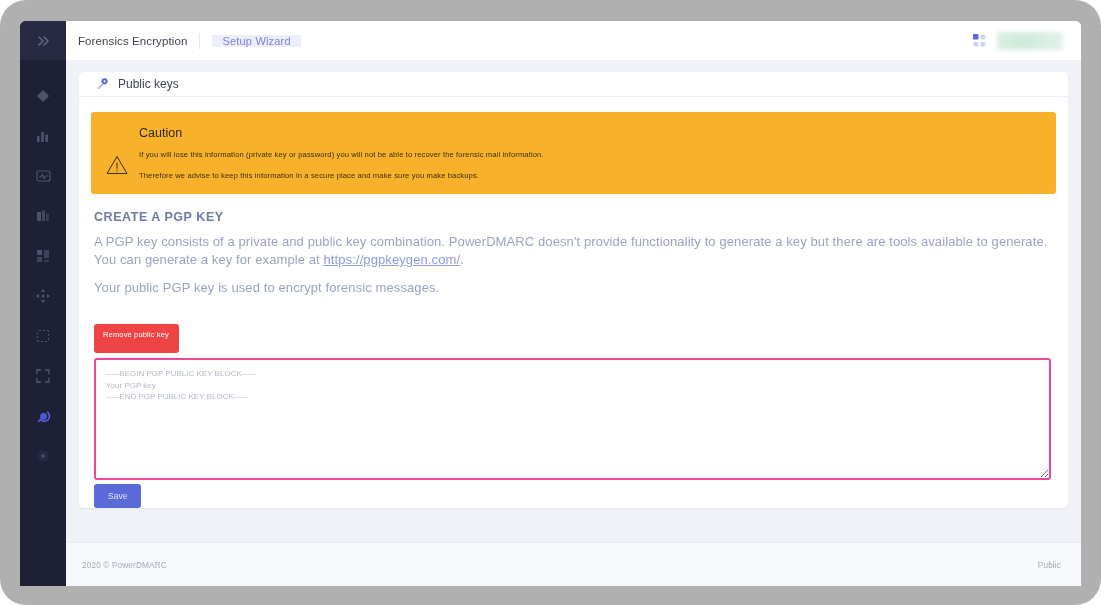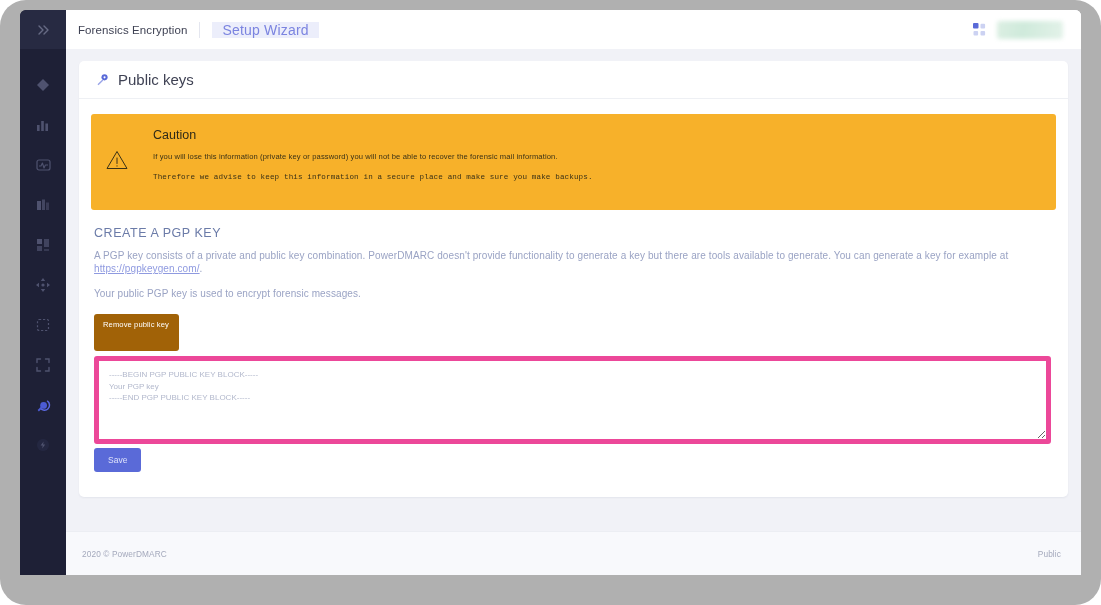--- a/index.html
+++ b/index.html
@@ -17,21 +17,21 @@
     position: absolute;
     left: 0; top: 0;
     width: 1101px; height: 605px;
     background: #b0b0b0;
     border-radius: 26px;
   }
 
   
   .window {
     position: absolute;
-    left: 20px; top: 10px;
+    left: 20px; top: 21px;
     width: 1061px; height: 565px;
     background: #ffffff;
     border-radius: 6px 6px 0 0;
     overflow: hidden;
     display: flex;
   }
 
   
   .sidebar {
     width: 46px;
@@ -89,21 +89,21 @@
     letter-spacing: .1px;
   }
   .topbar-div {
     width: 1px; height: 16px;
     background: #e4e6ef;
     margin: 0 12px;
   }
   .wizard-badge {
     background: #eceefb;
     color: #7b84e0;
-    font-size: 14px;
+    font-size: 11px;
     padding: 0 10px;
     border-radius: 0;
     letter-spacing: .2px;
   }
   .topbar-right {
     margin-left: auto;
     display: flex;
     align-items: center;
     gap: 10px;
   }
@@ -131,90 +131,90 @@
   }
   .card-head {
     height: 38px;
     display: flex;
     align-items: center;
     padding: 0 17px;
     border-bottom: 1px solid #eef0f4;
     gap: 9px;
   }
   .card-head-label {
-    font-size: 15px;
+    font-size: 12px;
     color: #3f4254;
   }
   .key-icon { width: 13px; height: 13px; display: block; }
 
   .card-body { padding: 15px 12px 0 12px; }
 
   
   .caution {
     background: #f7b12a;
     border-radius: 3px;
     padding: 14px 32px 14px 14px;
     display: flex;
-    gap: 22px;
-    align-items: center;
+    gap: 8px;
+    align-items: flex-end;
   }
   .caution-icon { flex: 0 0 auto; width: 26px; }
   .caution-body { flex: 1; }
   .caution-title {
     font-size: 12.5px;
     color: #2f2a18;
     margin-bottom: 10px;
     font-weight: 400;
   }
   .caution-line {
     font-size: 7.6px;
     color: #3a3116;
     line-height: 1.3;
     margin-bottom: 11px;
     letter-spacing: .12px;
   }
-  .caution-line:last-child { margin-bottom: 13px; font-family: Liberation Mono, monospace; }
+  .caution-line:last-child { margin-bottom: 0; }
 
   
   .pgp { padding: 16px 0 0 3px; }
   .pgp-title {
     font-size: 12.5px;
     color: #6b7ba8;
     letter-spacing: .55px;
     margin-bottom: 9px;
-    font-weight: 400;
+    font-weight: 700;
   }
   .pgp-line {
-    font-size: 10px;
+    font-size: 13px;
     color: #9aa3c4;
     line-height: 1.35;
     margin-bottom: 11px;
     letter-spacing: .1px;
   }
   .pgp-link { color: #8f9ae0; text-decoration: underline; }
 
   .remove-btn {
     display: inline-block;
-    background: #a16207;
+    background: #ef4444;
     color: #ffffff;
     border: none;
     border-radius: 3px;
     font-size: 7.6px;
-    padding: 6px 10px 22px 9px;
-    margin-top: 3px;
+    padding: 6px 10px 14px 9px;
+    margin-top: 16px;
     cursor: pointer;
     font-family: inherit;
     letter-spacing: .1px;
   }
 
   .key-area {
     margin-top: 5px;
     width: 957px;
-    height: 88px;
-    border: 5px solid #ec4899;
+    height: 122px;
+    border: 2px solid #ec4899;
     border-radius: 3px;
     background: #ffffff;
     padding: 8px 10px;
     font-family: "Liberation Sans", sans-serif;
     font-size: 8px;
     color: #b2b8cc;
     line-height: 1.45;
     resize: both;
     outline: none;
     white-space: pre;

